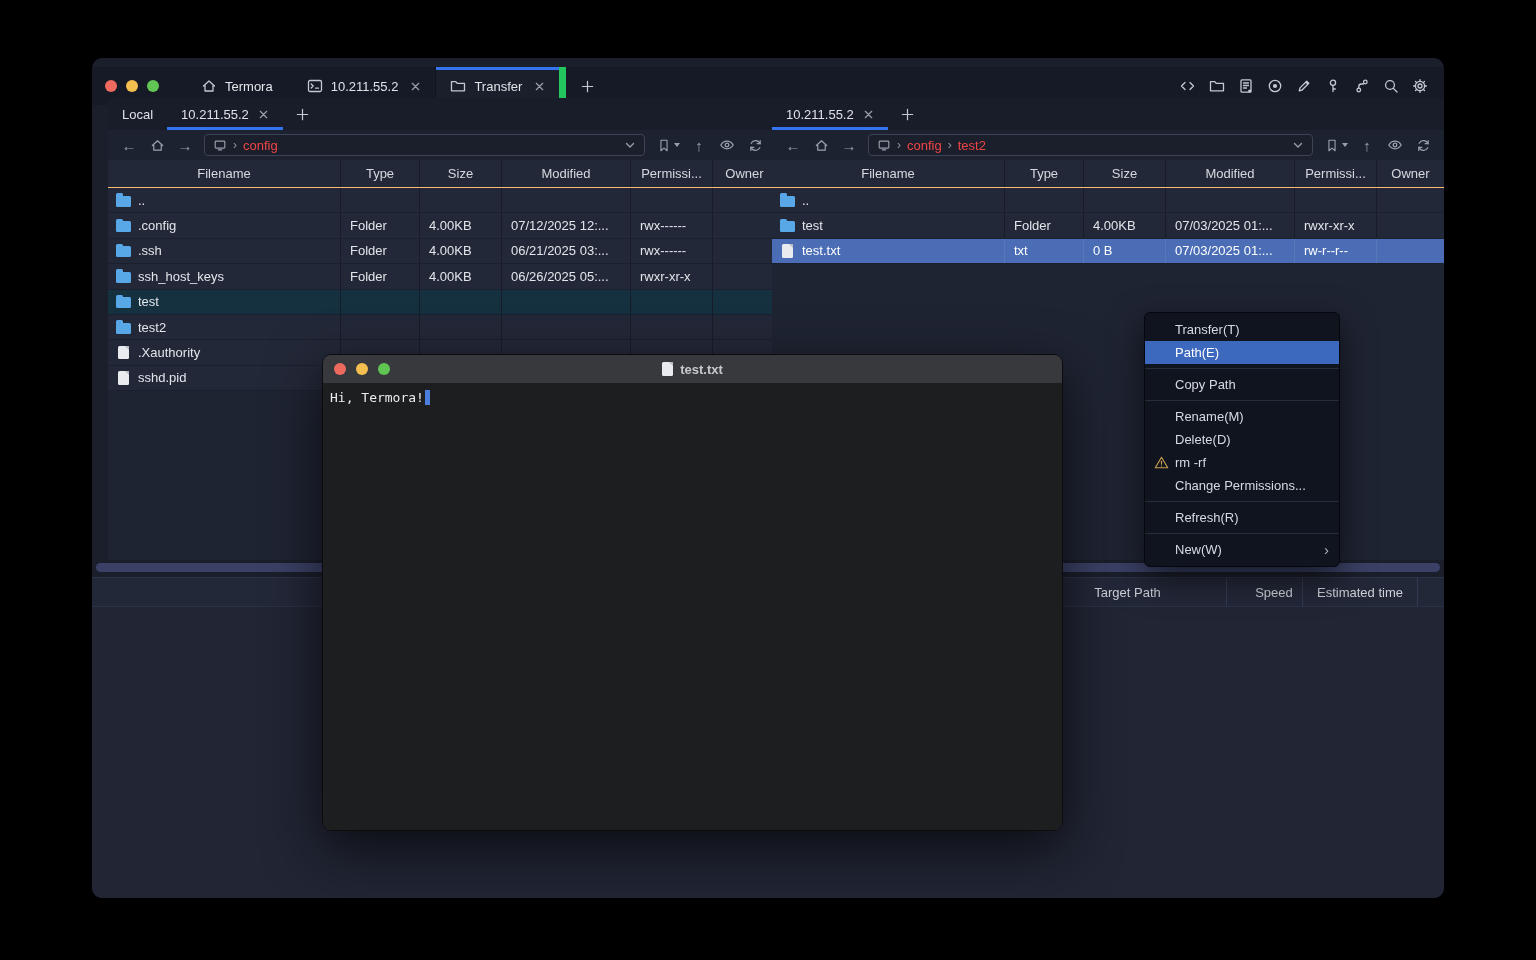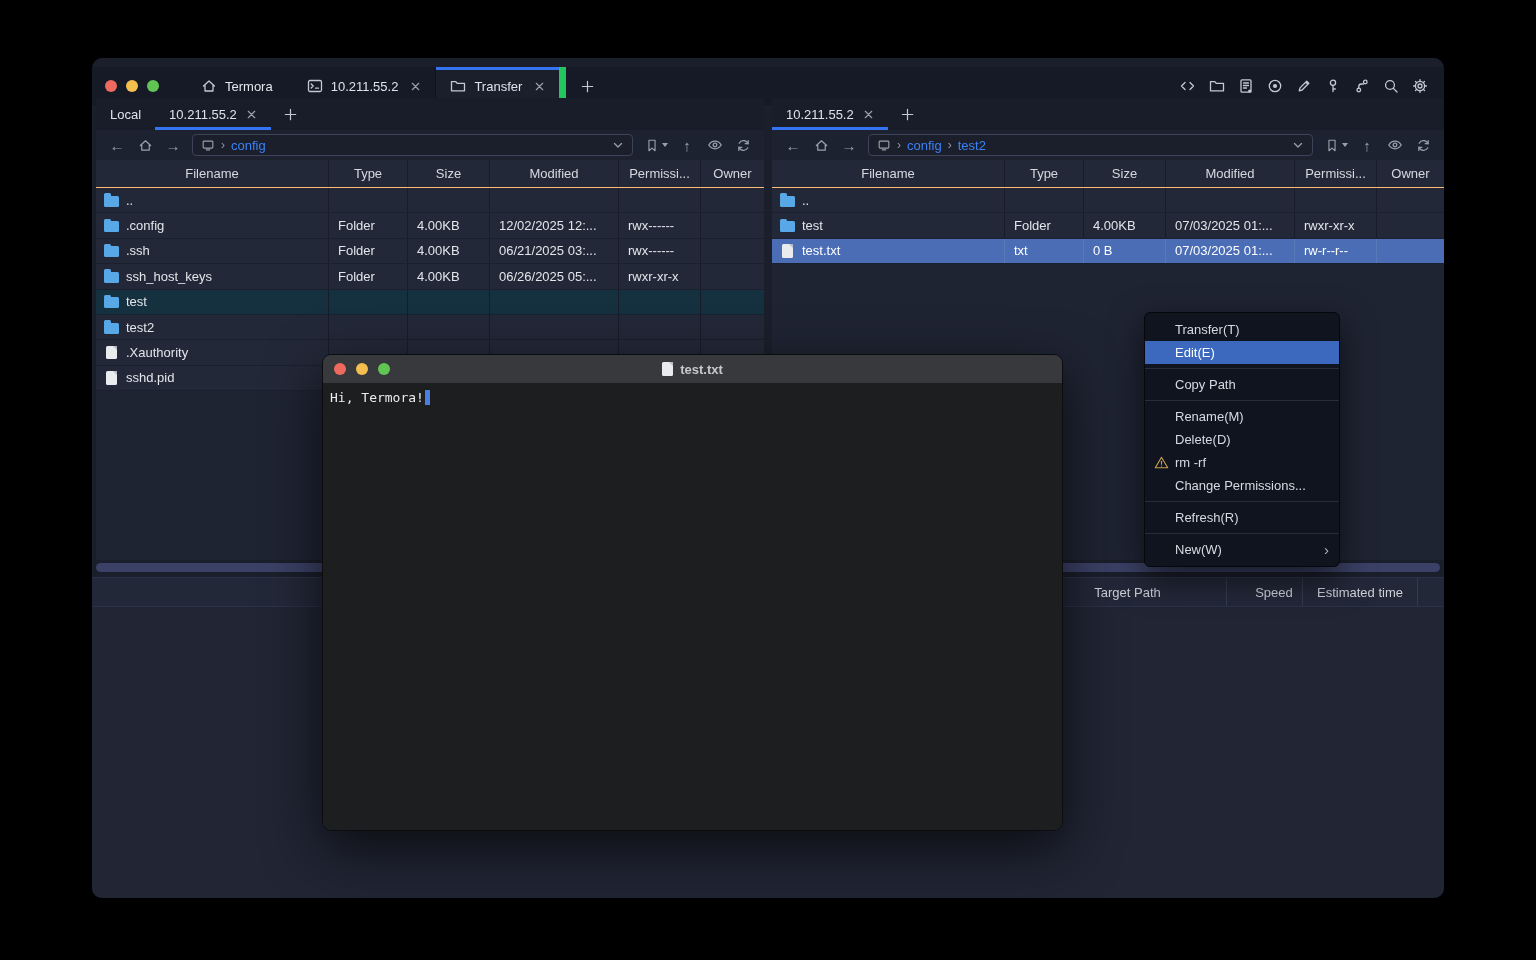--- a/index.html
+++ b/index.html
@@ -19,33 +19,33 @@
   .ttab .x{margin-left:4px;}
   .ttab.active{background:#1b1f2b;border-left:1px solid #10131c;border-right:7px solid #22c55e;}
   .ttab.active::before{content:"";position:absolute;left:0;top:0;right:0;height:3px;background:#3574f0;}
   .tplus{display:flex;align-items:center;padding:0 14px;}
   .tb-icons{margin-left:auto;display:flex;align-items:center;gap:13px;padding-right:16px;}
   .tb-icons .ic{display:flex;}
   svg.svgi{display:block;stroke:#c3c8d2;fill:none;stroke-width:1.3;stroke-linecap:round;stroke-linejoin:round;}
   svg.dim{stroke:#99a0ad;}
   
   .pane{position:absolute;top:40px;height:462px;background:#1f2433;}
-  .pane.left{left:4px;width:668px;}
+  .pane.left{left:16px;width:668px;}
   .pane.right{left:680px;width:672px;}
   .ptabs{height:32px;background:#191d2a;display:flex;align-items:stretch;}
   .ptab{display:flex;align-items:center;gap:7px;padding:0 14px;font-size:13px;color:#dfe2e8;position:relative;}
   .ptab.active::after{content:"";position:absolute;left:0;right:0;bottom:0;height:3px;background:#3574f0;}
   .ptab .x{margin-left:2px;}
   .pplus{display:flex;align-items:center;padding:0 12px;}
   .navrow{height:30px;background:#1d2230;display:flex;align-items:center;padding:0 8px;gap:2px;}
   .nbtn{width:26px;display:flex;justify-content:center;align-items:center;flex:none;}
   .arrowtxt{color:#99a0ad;font-size:15px;line-height:1;}
   .pathfield{flex:1;height:22px;margin:0 6px 0 4px;border:1px solid #3c4356;border-radius:4px;
     background:#1b1f2c;display:flex;align-items:center;padding:0 8px;gap:6px;min-width:0;}
-  .pathseg{color:#3b82f6;font-size:13px;text-align:right;}
+  .pathseg{color:#ef4444;font-size:13px;text-align:right;}
   .pathsep{color:#8f96a3;font-size:12px;}
   .pathfield .cdown{margin-left:auto;display:flex;}
   .bmwrap{display:flex;align-items:center;gap:3px;padding:0 4px;flex:none;}
   .caret{width:0;height:0;border-left:3.5px solid transparent;border-right:3.5px solid transparent;border-top:4px solid #9aa1ae;}
   
   .fhead,.frow{display:grid;grid-template-columns:232px 79px 82px 129px 82px 1fr;align-items:stretch;font-size:13px;}
   .fhead{height:28px;background:#232838;color:#d5d9df;border-bottom:1px solid #fdba74;}
   .fhead .hc{display:flex;align-items:center;justify-content:center;border-left:1px solid #181c2a;}
   .fhead .hc:first-child{border-left:none;}
   .frow{height:25.4px;background:#232838;color:#e2e5ea;border-bottom:1px solid #1b202e;}
@@ -272,21 +272,21 @@
           <div class="c"></div>
           <div class="c"></div>
       </div>
       <div class="frow">
         <div class="c">
             <span class="ficon folder"></span>
             <span>.config</span>
           </div>
         <div class="c">Folder</div>
           <div class="c">4.00KB</div>
-          <div class="c">12/02/2025 12:...</div>
+          <div class="c">07/12/2025 12:...</div>
           <div class="c">rwx------</div>
           <div class="c"></div>
       </div>
       <div class="frow">
         <div class="c">
             <span class="ficon folder"></span>
             <span>.ssh</span>
           </div>
         <div class="c">Folder</div>
           <div class="c">4.00KB</div>
@@ -485,21 +485,21 @@
     <div class="ebody">
       <div class="eline">
         <span>Hi, Termora!</span>
         <span class="cursor"></span>
       </div>
     </div>
   </div>
 
   <div class="cmenu">
     <div class="mi">Transfer(T)</div>
-    <div class="mi hl">Edit(E)</div>
+    <div class="mi hl">Path(E)</div>
     <div class="msep"></div>
     <div class="mi">Copy Path</div>
     <div class="msep"></div>
     <div class="mi">Rename(M)</div>
     <div class="mi">Delete(D)</div>
     <div class="mi">
       <span class="wicon">
           <svg width="15" height="15" viewBox="0 0 16 16" style="display:block" fill="none" stroke="#c99f4f" stroke-width="1.2" stroke-linejoin="round">
             <path d="M8 2.4 14.6 13.6H1.4z"></path>
             <path d="M8 6.6v3.2" stroke-linecap="round"></path>

